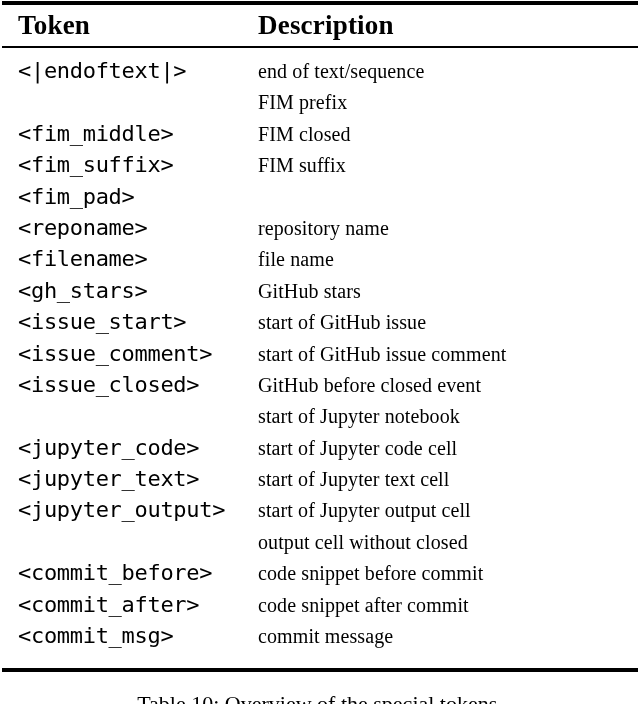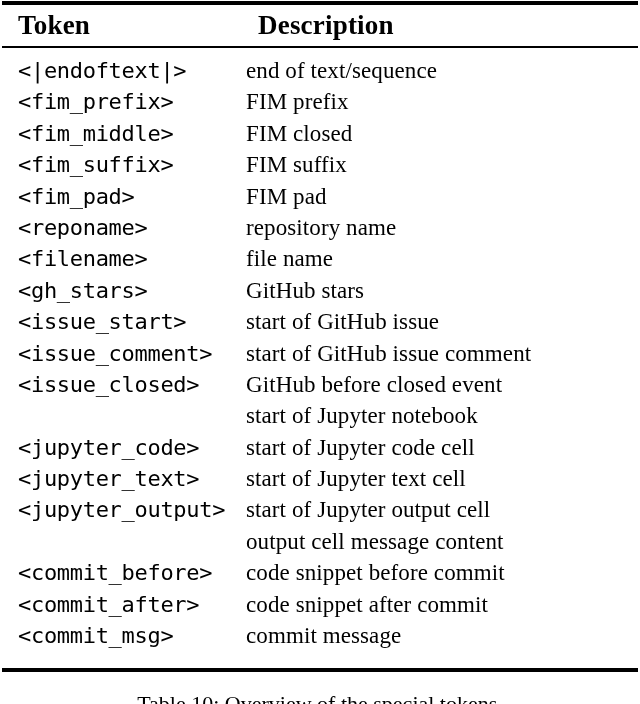--- a/index.html
+++ b/index.html
@@ -87,24 +87,24 @@
     left: 18px;
     top: 0;
     font-family: "DejaVu Sans Mono", "Liberation Mono", monospace;
     font-size: 22px;
     line-height: 30px;
     letter-spacing: -0.3px;
     white-space: nowrap;
   }
   .cell-desc {
     position: absolute;
-    left: 246px;
-    top: 0;
-    font-family: "Liberation Serif", serif;
-    font-size: 23px;
+    left: 258px;
+    top: 0;
+    font-family: "Liberation Serif", serif;
+    font-size: 20px;
     line-height: 30px;
     letter-spacing: 0.1px;
     white-space: nowrap;
   }
 
   
   .caption {
     position: absolute;
     left: 0;
     top: 690px;
@@ -130,34 +130,32 @@
   </div>
 
   <div class="rule-mid"></div>
 
   <div class="tbody">
     <div class="row">
       <div class="cell-token">&lt;|endoftext|&gt;</div>
       <div class="cell-desc">end of text/sequence</div>
     </div>
     <div class="row">
-      <div class="cell-token">&lt;fim_prefix&gt;</div>
       <div class="cell-desc">FIM prefix</div>
     </div>
     <div class="row">
       <div class="cell-token">&lt;fim_middle&gt;</div>
       <div class="cell-desc">FIM closed</div>
     </div>
     <div class="row">
       <div class="cell-token">&lt;fim_suffix&gt;</div>
       <div class="cell-desc">FIM suffix</div>
     </div>
     <div class="row">
       <div class="cell-token">&lt;fim_pad&gt;</div>
-      <div class="cell-desc">FIM pad</div>
     </div>
     <div class="row">
       <div class="cell-token">&lt;reponame&gt;</div>
       <div class="cell-desc">repository name</div>
     </div>
     <div class="row">
       <div class="cell-token">&lt;filename&gt;</div>
       <div class="cell-desc">file name</div>
     </div>
     <div class="row">
@@ -185,21 +183,21 @@
     </div>
     <div class="row">
       <div class="cell-token">&lt;jupyter_text&gt;</div>
       <div class="cell-desc">start of Jupyter text cell</div>
     </div>
     <div class="row">
       <div class="cell-token">&lt;jupyter_output&gt;</div>
       <div class="cell-desc">start of Jupyter output cell</div>
     </div>
     <div class="row">
-      <div class="cell-desc">output cell message content</div>
+      <div class="cell-desc">output cell without closed</div>
     </div>
     <div class="row">
       <div class="cell-token">&lt;commit_before&gt;</div>
       <div class="cell-desc">code snippet before commit</div>
     </div>
     <div class="row">
       <div class="cell-token">&lt;commit_after&gt;</div>
       <div class="cell-desc">code snippet after commit</div>
     </div>
     <div class="row">

